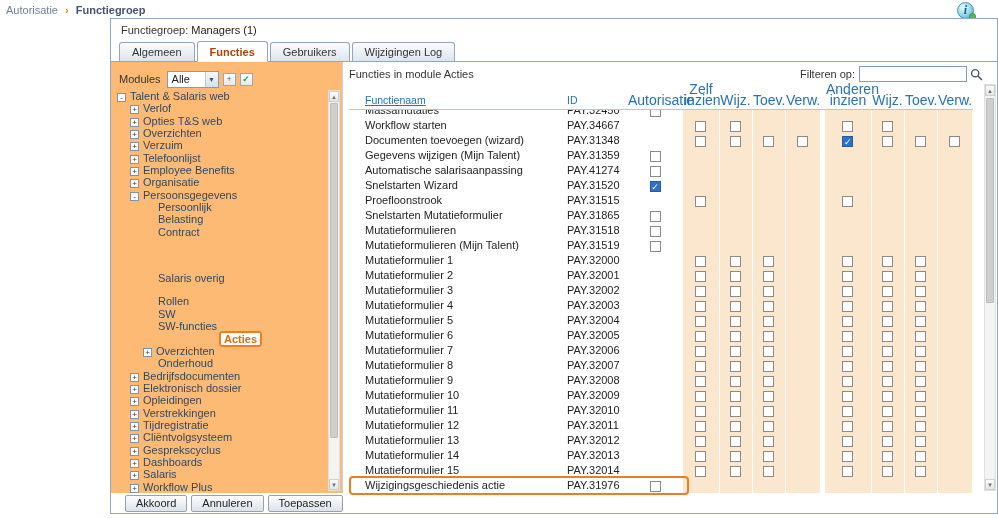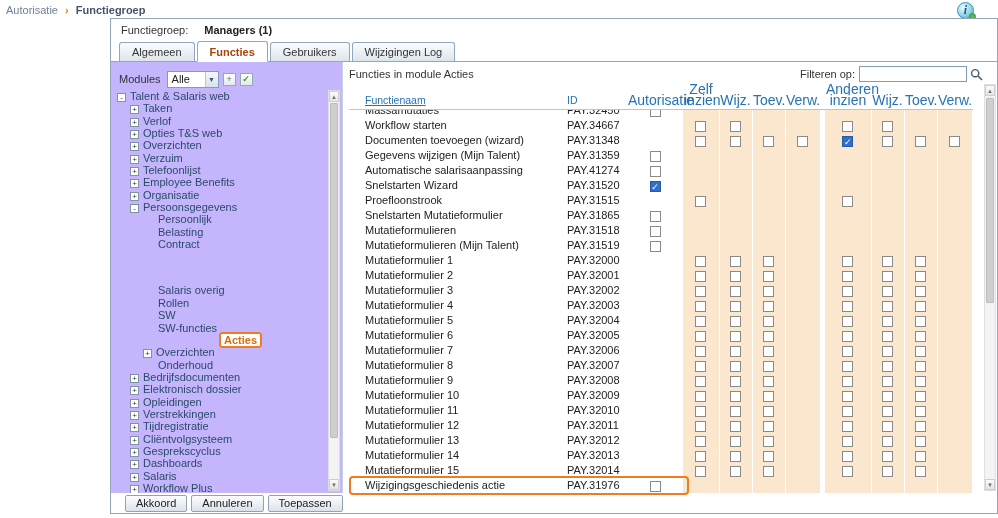--- a/index.html
+++ b/index.html
@@ -20,33 +20,33 @@
   .info-i { display:block; width:100%; text-align:center; font-family:"Liberation Serif",serif;
     font-weight:bold; font-style:italic; color:#0E5E7E; font-size:12px; line-height:15px; }
   .info-badge { position:absolute; right:-3px; bottom:-2px; width:7px; height:7px; border-radius:50%;
     background:#59B948; border:1px solid #3F8F33; }
 
   
   .panel { position:absolute; left:110px; top:18px; width:888px; height:496px;
     border:1px solid #8FA8BF; background:#fff; display:flex; flex-direction:column; }
   .panel-title { flex:none; height:22px; line-height:22px; padding-left:10px; }
   .pt-label { color:#333; }
-  .pt-name { font-weight:bold; margin-left:16px; }
+  .pt-name { font-weight:normal; margin-left:3px; }
 
   
   .tabs { flex:none; height:21px; display:flex; align-items:flex-end; padding-left:8px; border-bottom:1px solid #8FA8BF; }
   .tab { height:19px; line-height:18px; padding:0 12px; margin-right:2px; border:1px solid #8FA8BF; border-bottom:none;
     border-radius:3px 3px 0 0; background:linear-gradient(#FBFCFD,#DDE5ED); color:#333; cursor:pointer; white-space:nowrap; }
   .tab.active { height:21px; line-height:20px; background:#fff; border-bottom:1px solid #fff; margin-bottom:-1px;
     color:#A8430A; font-weight:bold; position:relative; z-index:2; }
 
   .content { flex:1; display:flex; min-height:0; }
 
   
-  .tree-pane { flex:none; width:232px; border-right:1px solid #C4D2DF; position:relative; padding:6px 0 0 8px; background:#c4b5fd; }
+  .tree-pane { flex:none; width:232px; border-right:1px solid #C4D2DF; position:relative; padding:6px 0 0 8px; background:#fdba74; }
   .modules-row { height:22px; display:flex; align-items:center; gap:4px; }
   .mod-label { color:#333; margin-right:2px; }
   .select { display:inline-flex; align-items:center; width:52px; height:17px; border:1px solid #7F9DB9;
     background:#fff; padding-left:4px; cursor:pointer; }
   .sel-val { flex:1; }
   .sel-arrow { flex:none; width:13px; height:15px; background:linear-gradient(#F4F8FB,#D7E2EC);
     border-left:1px solid #B7C9D9; font-size:7px; line-height:15px; text-align:center; color:#41576B; }
   .mini-icon { flex:none; width:13px; height:13px; border:1px solid #9AA7B3; background:linear-gradient(#fff,#E3E9EF);
     font-size:9px; line-height:11px; text-align:center; color:#5A6B7A; cursor:pointer; }
   .mini-icon.green { color:#2E9B33; font-weight:bold; }
@@ -146,34 +146,33 @@
           <span class="mod-label">Modules</span>
           <span class="select">
             <span class="sel-val">Alle</span>
             <span class="sel-arrow">▼</span>
           </span>
           <span class="mini-icon">+</span>
           <span class="mini-icon green">✓</span>
         </div>
         <div class="tree">
             <div class="tree-item" style="padding-left: 2px;"><span class="expander">-</span><span class="tree-label">Talent &amp; Salaris web</span></div>
-            <div class="tree-item" style="padding-left: 15px;"><span class="expander">+</span><span class="tree-label">Taken</span></div>
             <div class="tree-item" style="padding-left: 15px;"><span class="expander">+</span><span class="tree-label">Verlof</span></div>
             <div class="tree-item" style="padding-left: 15px;"><span class="expander">+</span><span class="tree-label">Opties T&amp;S web</span></div>
             <div class="tree-item" style="padding-left: 15px;"><span class="expander">+</span><span class="tree-label">Overzichten</span></div>
             <div class="tree-item" style="padding-left: 15px;"><span class="expander">+</span><span class="tree-label">Verzuim</span></div>
             <div class="tree-item" style="padding-left: 15px;"><span class="expander">+</span><span class="tree-label">Telefoonlijst</span></div>
             <div class="tree-item" style="padding-left: 15px;"><span class="expander">+</span><span class="tree-label">Employee Benefits</span></div>
             <div class="tree-item" style="padding-left: 15px;"><span class="expander">+</span><span class="tree-label">Organisatie</span></div>
             <div class="tree-item" style="padding-left: 15px;"><span class="expander">-</span><span class="tree-label">Persoonsgegevens</span></div>
             <div class="tree-item" style="padding-left: 28px;"><span class="expander-ph"></span><span class="tree-label">Persoonlijk</span></div>
             <div class="tree-item" style="padding-left: 28px;"><span class="expander-ph"></span><span class="tree-label">Belasting</span></div>
             <div class="tree-item" style="padding-left: 28px;"><span class="expander-ph"></span><span class="tree-label">Contract</span></div>
             <div class="tree-item" style="padding-left: 28px; margin-top: 34px;"><span class="expander-ph"></span><span class="tree-label">Salaris overig</span></div>
-            <div class="tree-item" style="padding-left: 28px;"><span class="expander-ph"></span><span class="tree-label">Rollen</span></div>
+            <div class="tree-item" style="padding-left: 28px; margin-top: 11px;"><span class="expander-ph"></span><span class="tree-label">Rollen</span></div>
             <div class="tree-item" style="padding-left: 28px;"><span class="expander-ph"></span><span class="tree-label">SW</span></div>
             <div class="tree-item" style="padding-left: 28px;"><span class="expander-ph"></span><span class="tree-label">SW-functies</span></div>
             <div class="tree-item selected" style="padding-left: 28px; text-align: center;"><span class="expander-ph"></span><span class="tree-label">Acties</span></div>
             <div class="tree-item" style="padding-left: 28px;"><span class="expander">+</span><span class="tree-label">Overzichten</span></div>
             <div class="tree-item" style="padding-left: 28px;"><span class="expander-ph"></span><span class="tree-label">Onderhoud</span></div>
             <div class="tree-item" style="padding-left: 15px;"><span class="expander">+</span><span class="tree-label">Bedrijfsdocumenten</span></div>
             <div class="tree-item" style="padding-left: 15px;"><span class="expander">+</span><span class="tree-label">Elektronisch dossier</span></div>
             <div class="tree-item" style="padding-left: 15px;"><span class="expander">+</span><span class="tree-label">Opleidingen</span></div>
             <div class="tree-item" style="padding-left: 15px;"><span class="expander">+</span><span class="tree-label">Verstrekkingen</span></div>
             <div class="tree-item" style="padding-left: 15px;"><span class="expander">+</span><span class="tree-label">Tijdregistratie</span></div>

